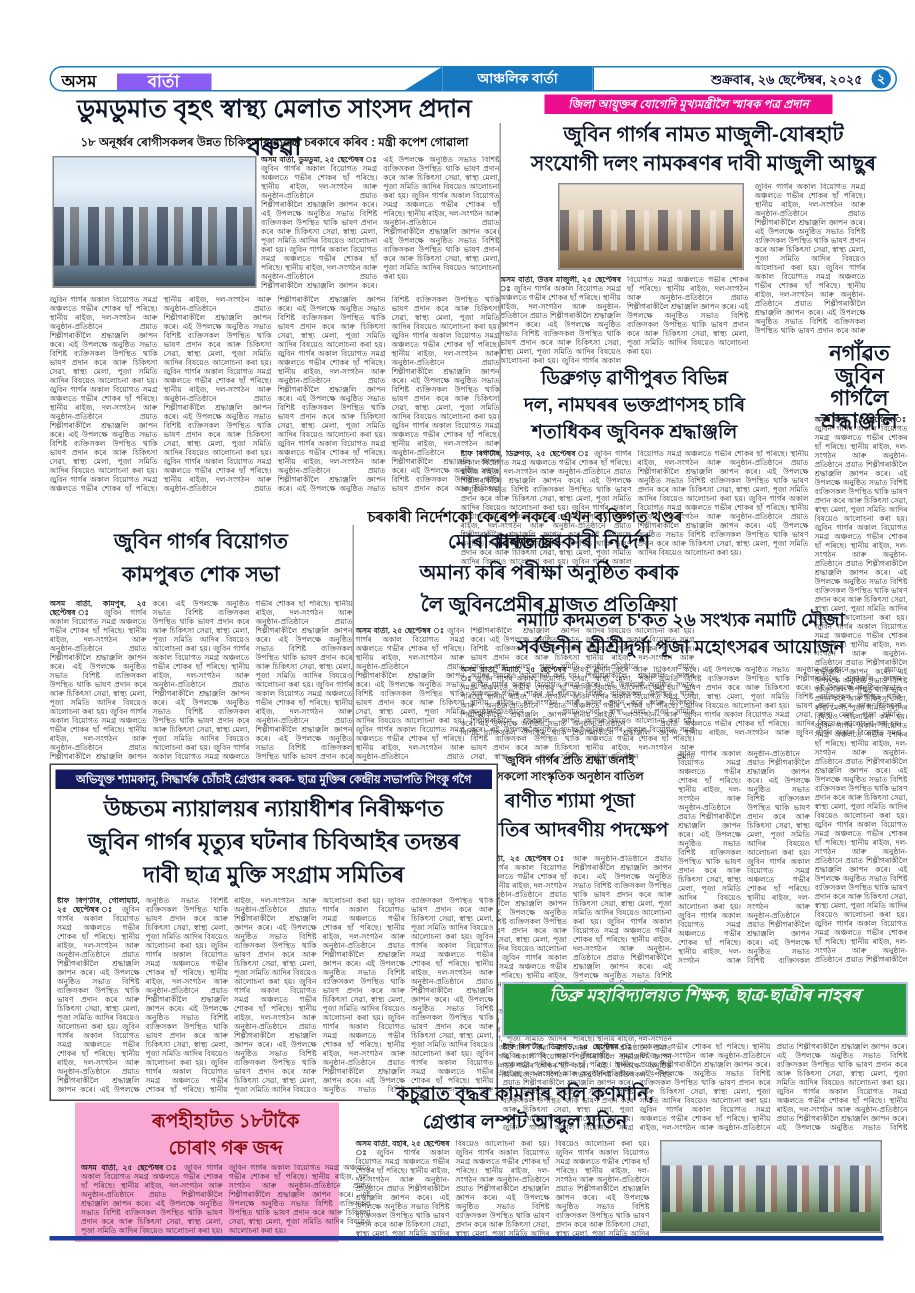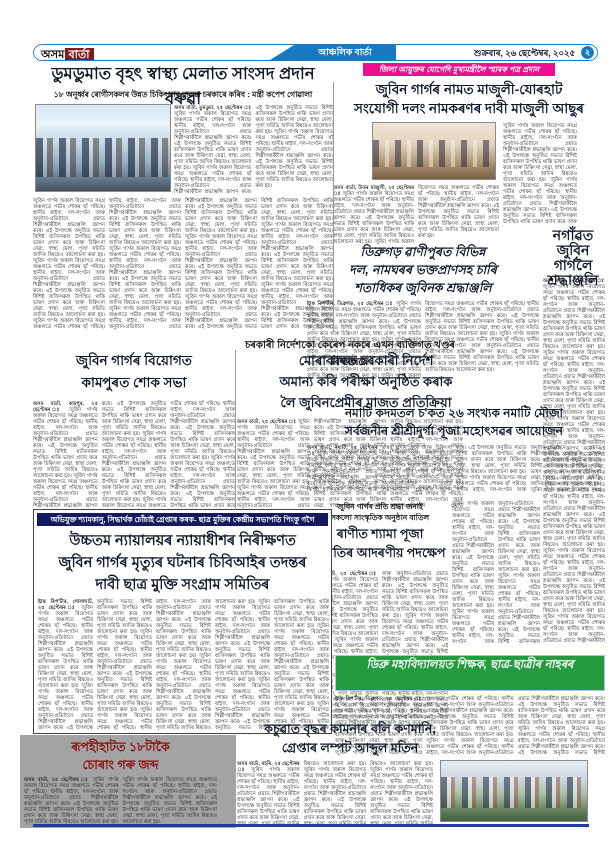--- a/index.html
+++ b/index.html
@@ -5,21 +5,21 @@
   * { margin:0; padding:0; box-sizing:border-box; }
   html,body { width:610px; background:#fff; }
   body { font-family:"Liberation Sans","DejaVu Sans",sans-serif; color:#111; }
   #page { position:relative; width:610px; height:862px; background:#ffffff; overflow:hidden; }
 
   
   .mast-pill { position:absolute; left:33px; top:44px; width:262px; height:17px;
     border:1.5px solid #1779c2; border-radius:9px 0 0 9px; background:#fff; overflow:hidden; }
   .brand { position:absolute; left:7px; top:1px; font-size:11px; font-weight:bold; letter-spacing:.2px; }
   .brand .b1 { color:#0a0a0a; }
-  .brand .b2 { background:#7f1d1d; color:#fff; padding:0 4px; margin-left:0; }
+  .brand .b2 { background:#8b5cf6; color:#fff; padding:0 21px; margin-left:13px; }
   .pill-tri { position:absolute; right:0; top:0; width:0; height:0;
     border-bottom:15px solid #1779c2; border-left:24px solid transparent; }
   .mast-section { position:absolute; left:295px; top:44px; width:100px; height:17px; background:#1779c2;
     color:#fff; font-size:9px; font-weight:bold; text-align:center; line-height:17px; }
   .mast-date { position:absolute; left:395px; top:44px; width:203px; height:17px; background:#fff;
     border:1.5px solid #1779c2; border-radius:0 9px 9px 0; }
   .date-text { position:absolute; right:22px; top:1.5px; font-size:8.5px; font-weight:bold; color:#0a0a33; }
   .page-circle { position:absolute; right:3px; top:1px; width:13px; height:13px; border-radius:50%;
     background:#1779c2; color:#fff; font-size:8.5px; font-weight:bold; text-align:center; line-height:13px; }
 
@@ -38,21 +38,21 @@
   .photoA .crowd { top:38%; height:46%;
     background:repeating-linear-gradient(90deg, rgba(25,34,52,.62) 0 7px, rgba(245,245,245,.25) 7px 11px, rgba(60,50,45,.5) 11px 17px, transparent 17px 23px); }
   .photoB { background:linear-gradient(180deg,#efe6d8 0%,#e2d2bc 38%,#b49a79 68%,#7a5f43 100%); }
   .photoB .crowd { top:30%; height:48%;
     background:repeating-linear-gradient(90deg, rgba(40,40,60,.55) 0 6px, transparent 6px 12px, rgba(250,250,250,.45) 12px 16px, transparent 16px 22px); }
   .photoC { background:linear-gradient(180deg,#e3edf4 0%,#ccd8e1 30%,#a9bfa6 55%,#5e7a55 85%,#45603f 100%); }
   .photoC .crowd { top:26%; height:52%;
     background:repeating-linear-gradient(90deg, rgba(30,40,70,.55) 0 6px, rgba(250,250,250,.5) 6px 10px, rgba(150,60,60,.45) 10px 14px, transparent 14px 21px); }
 
   .kicker-band { position:absolute; background:#141a5e; color:#fff; font-weight:bold; text-align:center; }
-  .yellow-box { position:absolute; left:20px; top:735px; width:216px; height:93px; background:#a3a3a3; }
+  .yellow-box { position:absolute; left:50px; top:735px; width:176px; height:93px; background:#f9a8d4; }
   .supreme-box { position:absolute; left:33px; top:509px; width:299px; height:225px; border:1px solid #444; background:#fff; }
   .bottom-rule { position:absolute; left:33px; top:824px; width:556px; height:3px; background:#1e3fa0; }
 </style>
 </head>
 <body>
 
 <div id="page">
 
   <div class="mast-pill">
     <div class="brand">
@@ -95,21 +95,21 @@
 
   <div class="hl" style="left:541px;top:228px;width:64px;font-size:14px;line-height:15px;">
     <div>নগাঁৱত</div>
     <div>জুবিন গাৰ্গলৈ</div>
     <div>শ্ৰদ্ধাঞ্জলি</div>
   </div>
   <div class="body-col" style="left:543px;top:277px;width:62px;height:366px;column-count:1;">
     <b>অসম বাৰ্তা, ২৫ ছেপ্টেম্বৰ ঃ</b> <span>জুবিন গাৰ্গৰ অকাল বিয়োগত সমগ্ৰ অঞ্চলতে গভীৰ শোকৰ ছাঁ পৰিছে। স্থানীয় ৰাইজ, দল-সংগঠন আৰু অনুষ্ঠান-প্ৰতিষ্ঠানে প্ৰয়াত শিল্পীগৰাকীলৈ শ্ৰদ্ধাঞ্জলি জ্ঞাপন কৰে। এই উপলক্ষে অনুষ্ঠিত সভাত বিশিষ্ট ব্যক্তিসকল উপস্থিত থাকি ভাষণ প্ৰদান কৰে আৰু চিকিৎসা সেৱা, স্বাস্থ্য মেলা, পূজা সমিতি আদিৰ বিষয়েও আলোচনা কৰা হয়। জুবিন গাৰ্গৰ অকাল বিয়োগত সমগ্ৰ অঞ্চলতে গভীৰ শোকৰ ছাঁ পৰিছে। স্থানীয় ৰাইজ, দল-সংগঠন আৰু অনুষ্ঠান-প্ৰতিষ্ঠানে প্ৰয়াত শিল্পীগৰাকীলৈ শ্ৰদ্ধাঞ্জলি জ্ঞাপন কৰে। এই উপলক্ষে অনুষ্ঠিত সভাত বিশিষ্ট ব্যক্তিসকল উপস্থিত থাকি ভাষণ প্ৰদান কৰে আৰু চিকিৎসা সেৱা, স্বাস্থ্য মেলা, পূজা সমিতি আদিৰ বিষয়েও আলোচনা কৰা হয়। জুবিন গাৰ্গৰ অকাল বিয়োগত সমগ্ৰ অঞ্চলতে গভীৰ শোকৰ ছাঁ পৰিছে। স্থানীয় ৰাইজ, দল-সংগঠন আৰু অনুষ্ঠান-প্ৰতিষ্ঠানে প্ৰয়াত শিল্পীগৰাকীলৈ শ্ৰদ্ধাঞ্জলি জ্ঞাপন কৰে। এই উপলক্ষে অনুষ্ঠিত সভাত বিশিষ্ট ব্যক্তিসকল উপস্থিত থাকি ভাষণ প্ৰদান কৰে আৰু চিকিৎসা সেৱা, স্বাস্থ্য মেলা, পূজা সমিতি আদিৰ বিষয়েও আলোচনা কৰা হয়। জুবিন গাৰ্গৰ অকাল বিয়োগত সমগ্ৰ অঞ্চলতে গভীৰ শোকৰ ছাঁ পৰিছে। স্থানীয় ৰাইজ, দল-সংগঠন আৰু অনুষ্ঠান-প্ৰতিষ্ঠানে প্ৰয়াত শিল্পীগৰাকীলৈ শ্ৰদ্ধাঞ্জলি জ্ঞাপন কৰে। এই উপলক্ষে অনুষ্ঠিত সভাত বিশিষ্ট ব্যক্তিসকল উপস্থিত থাকি ভাষণ প্ৰদান কৰে আৰু চিকিৎসা সেৱা, স্বাস্থ্য মেলা, পূজা সমিতি আদিৰ বিষয়েও আলোচনা কৰা হয়। জুবিন গাৰ্গৰ অকাল বিয়োগত সমগ্ৰ অঞ্চলতে গভীৰ শোকৰ ছাঁ পৰিছে। স্থানীয় ৰাইজ, দল-সংগঠন আৰু অনুষ্ঠান-প্ৰতিষ্ঠানে প্ৰয়াত শিল্পীগৰাকীলৈ শ্ৰদ্ধাঞ্জলি জ্ঞাপন কৰে। এই উপলক্ষে অনুষ্ঠিত সভাত বিশিষ্ট ব্যক্তিসকল উপস্থিত থাকি ভাষণ প্ৰদান কৰে আৰু চিকিৎসা সেৱা, স্বাস্থ্য মেলা, পূজা সমিতি আদিৰ বিষয়েও আলোচনা কৰা হয়। জুবিন গাৰ্গৰ অকাল বিয়োগত সমগ্ৰ অঞ্চলতে গভীৰ শোকৰ ছাঁ পৰিছে। স্থানীয় ৰাইজ, দল-সংগঠন আৰু অনুষ্ঠান-প্ৰতিষ্ঠানে প্ৰয়াত শিল্পীগৰাকীলৈ শ্ৰদ্ধাঞ্জলি জ্ঞাপন কৰে। এই উপলক্ষে অনুষ্ঠিত সভাত বিশিষ্ট ব্যক্তিসকল উপস্থিত থাকি ভাষণ প্ৰদান কৰে আৰু চিকিৎসা সেৱা, স্বাস্থ্য মেলা, পূজা সমিতি আদিৰ বিষয়েও আলোচনা কৰা হয়। </span>
   </div>
 
-  <div class="hl" style="left:307px;top:243px;width:232px;font-size:12.5px;line-height:18px;font-style:italic;">
+  <div class="hl" style="left:307px;top:243px;width:232px;font-size:12.5px;line-height:18px;">
     <div>ডিব্ৰুগড় ৱাণীপুৰত বিভিন্ন</div>
     <div>দল, নামঘৰৰ ভক্তপ্ৰাণসহ চাৰি</div>
     <div>শতাধিকৰ জুবিনক শ্ৰদ্ধাঞ্জলি</div>
   </div>
   <div class="body-col" style="left:307px;top:300px;width:232px;height:100px;column-count:2;">
     <b>ষ্টাফ ৰিপ'ৰ্টাৰ, ডিব্ৰুগড়, ২৫ ছেপ্টেম্বৰ ঃ</b> <span>জুবিন গাৰ্গৰ অকাল বিয়োগত সমগ্ৰ অঞ্চলতে গভীৰ শোকৰ ছাঁ পৰিছে। স্থানীয় ৰাইজ, দল-সংগঠন আৰু অনুষ্ঠান-প্ৰতিষ্ঠানে প্ৰয়াত শিল্পীগৰাকীলৈ শ্ৰদ্ধাঞ্জলি জ্ঞাপন কৰে। এই উপলক্ষে অনুষ্ঠিত সভাত বিশিষ্ট ব্যক্তিসকল উপস্থিত থাকি ভাষণ প্ৰদান কৰে আৰু চিকিৎসা সেৱা, স্বাস্থ্য মেলা, পূজা সমিতি আদিৰ বিষয়েও আলোচনা কৰা হয়। জুবিন গাৰ্গৰ অকাল বিয়োগত সমগ্ৰ অঞ্চলতে গভীৰ শোকৰ ছাঁ পৰিছে। স্থানীয় ৰাইজ, দল-সংগঠন আৰু অনুষ্ঠান-প্ৰতিষ্ঠানে প্ৰয়াত শিল্পীগৰাকীলৈ শ্ৰদ্ধাঞ্জলি জ্ঞাপন কৰে। এই উপলক্ষে অনুষ্ঠিত সভাত বিশিষ্ট ব্যক্তিসকল উপস্থিত থাকি ভাষণ প্ৰদান কৰে আৰু চিকিৎসা সেৱা, স্বাস্থ্য মেলা, পূজা সমিতি আদিৰ বিষয়েও আলোচনা কৰা হয়। জুবিন গাৰ্গৰ অকাল বিয়োগত সমগ্ৰ অঞ্চলতে গভীৰ শোকৰ ছাঁ পৰিছে। স্থানীয় ৰাইজ, দল-সংগঠন আৰু অনুষ্ঠান-প্ৰতিষ্ঠানে প্ৰয়াত শিল্পীগৰাকীলৈ শ্ৰদ্ধাঞ্জলি জ্ঞাপন কৰে। এই উপলক্ষে অনুষ্ঠিত সভাত বিশিষ্ট ব্যক্তিসকল উপস্থিত থাকি ভাষণ প্ৰদান কৰে আৰু চিকিৎসা সেৱা, স্বাস্থ্য মেলা, পূজা সমিতি আদিৰ বিষয়েও আলোচনা কৰা হয়। জুবিন গাৰ্গৰ অকাল বিয়োগত সমগ্ৰ অঞ্চলতে গভীৰ শোকৰ ছাঁ পৰিছে। স্থানীয় ৰাইজ, দল-সংগঠন আৰু অনুষ্ঠান-প্ৰতিষ্ঠানে প্ৰয়াত শিল্পীগৰাকীলৈ শ্ৰদ্ধাঞ্জলি জ্ঞাপন কৰে। এই উপলক্ষে অনুষ্ঠিত সভাত বিশিষ্ট ব্যক্তিসকল উপস্থিত থাকি ভাষণ প্ৰদান কৰে আৰু চিকিৎসা সেৱা, স্বাস্থ্য মেলা, পূজা সমিতি আদিৰ বিষয়েও আলোচনা কৰা হয়। </span>
   </div>
 
   <div class="hl" style="left:33px;top:350px;width:202px;font-size:13.5px;line-height:22px;">
     <div>জুবিন গাৰ্গৰ বিয়োগত</div>

